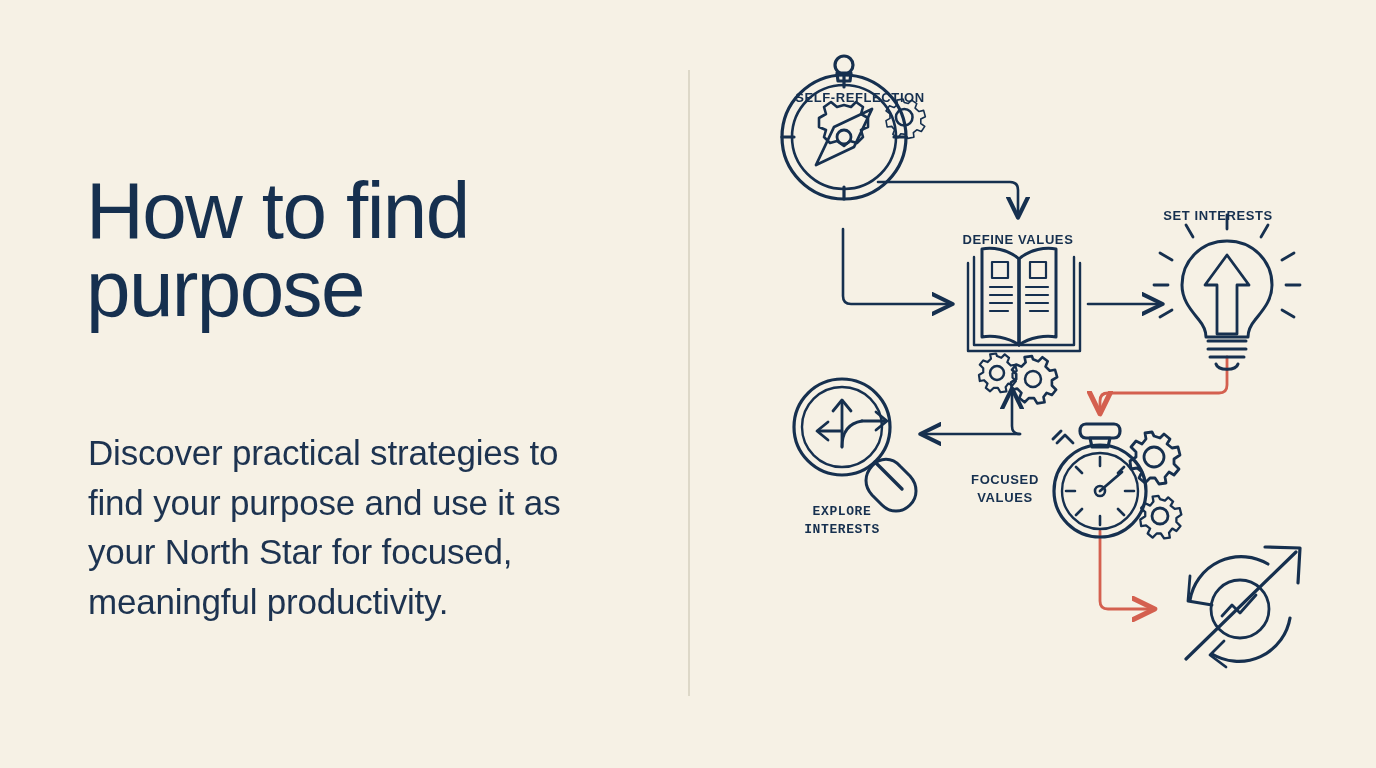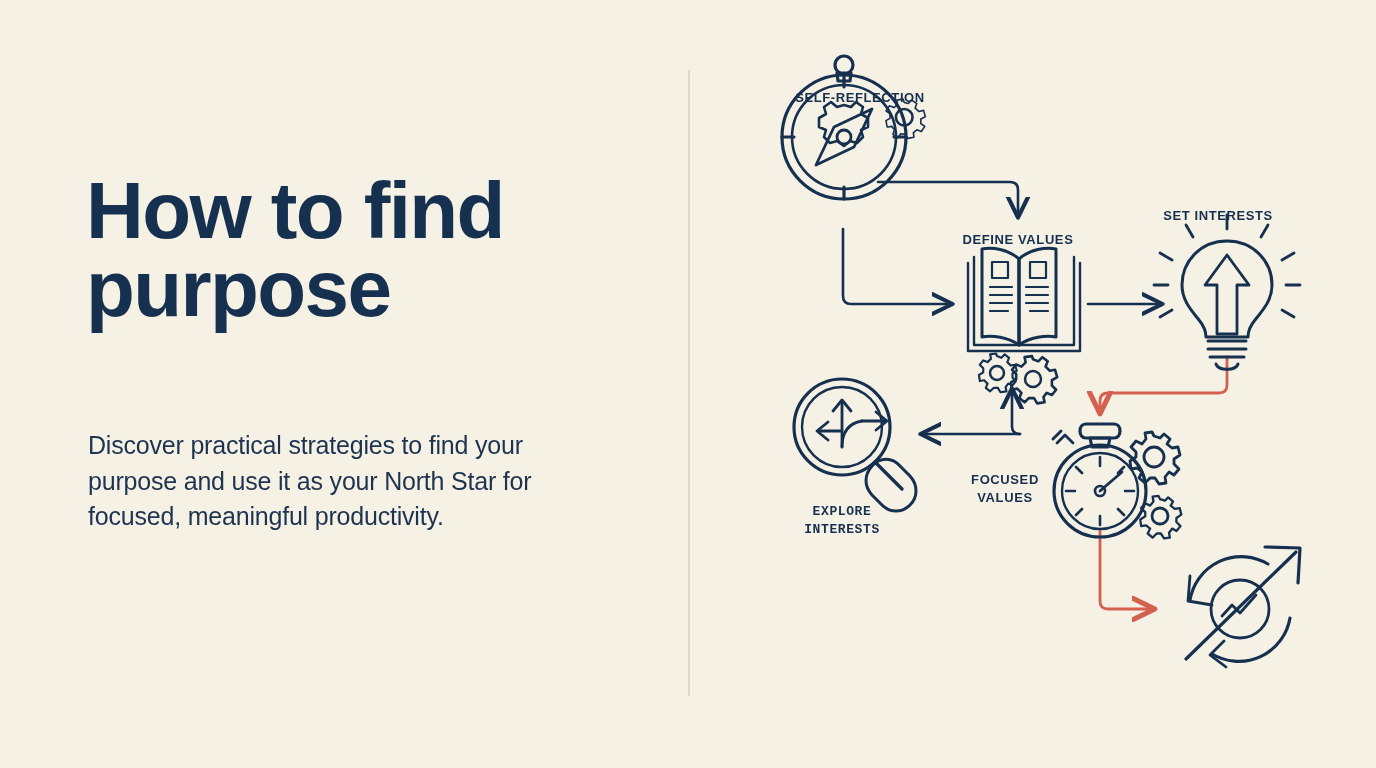--- a/index.html
+++ b/index.html
@@ -20,30 +20,30 @@
 
   
   .left-panel {
     position:absolute;
     left:86px; top:0; width:560px; height:768px;
   }
   .headline {
     position:absolute;
     top:172px; left:0; width:540px;
     font-size:80px;
-    font-weight:bold;
+    font-weight:normal;
     line-height:0.98;
     letter-spacing:-1.6px;
     color:#16304f;
     white-space:pre-line;
   }
   .subtext {
     position:absolute;
     top:428px; left:2px; width:530px;
-    font-size:25px;
+    font-size:35px;
     line-height:1.42;
     color:#1d3category;
     color:#1d3350;
     font-weight:400;
     letter-spacing:-0.2px;
   }
 
   
   .divider {
     position:absolute;

